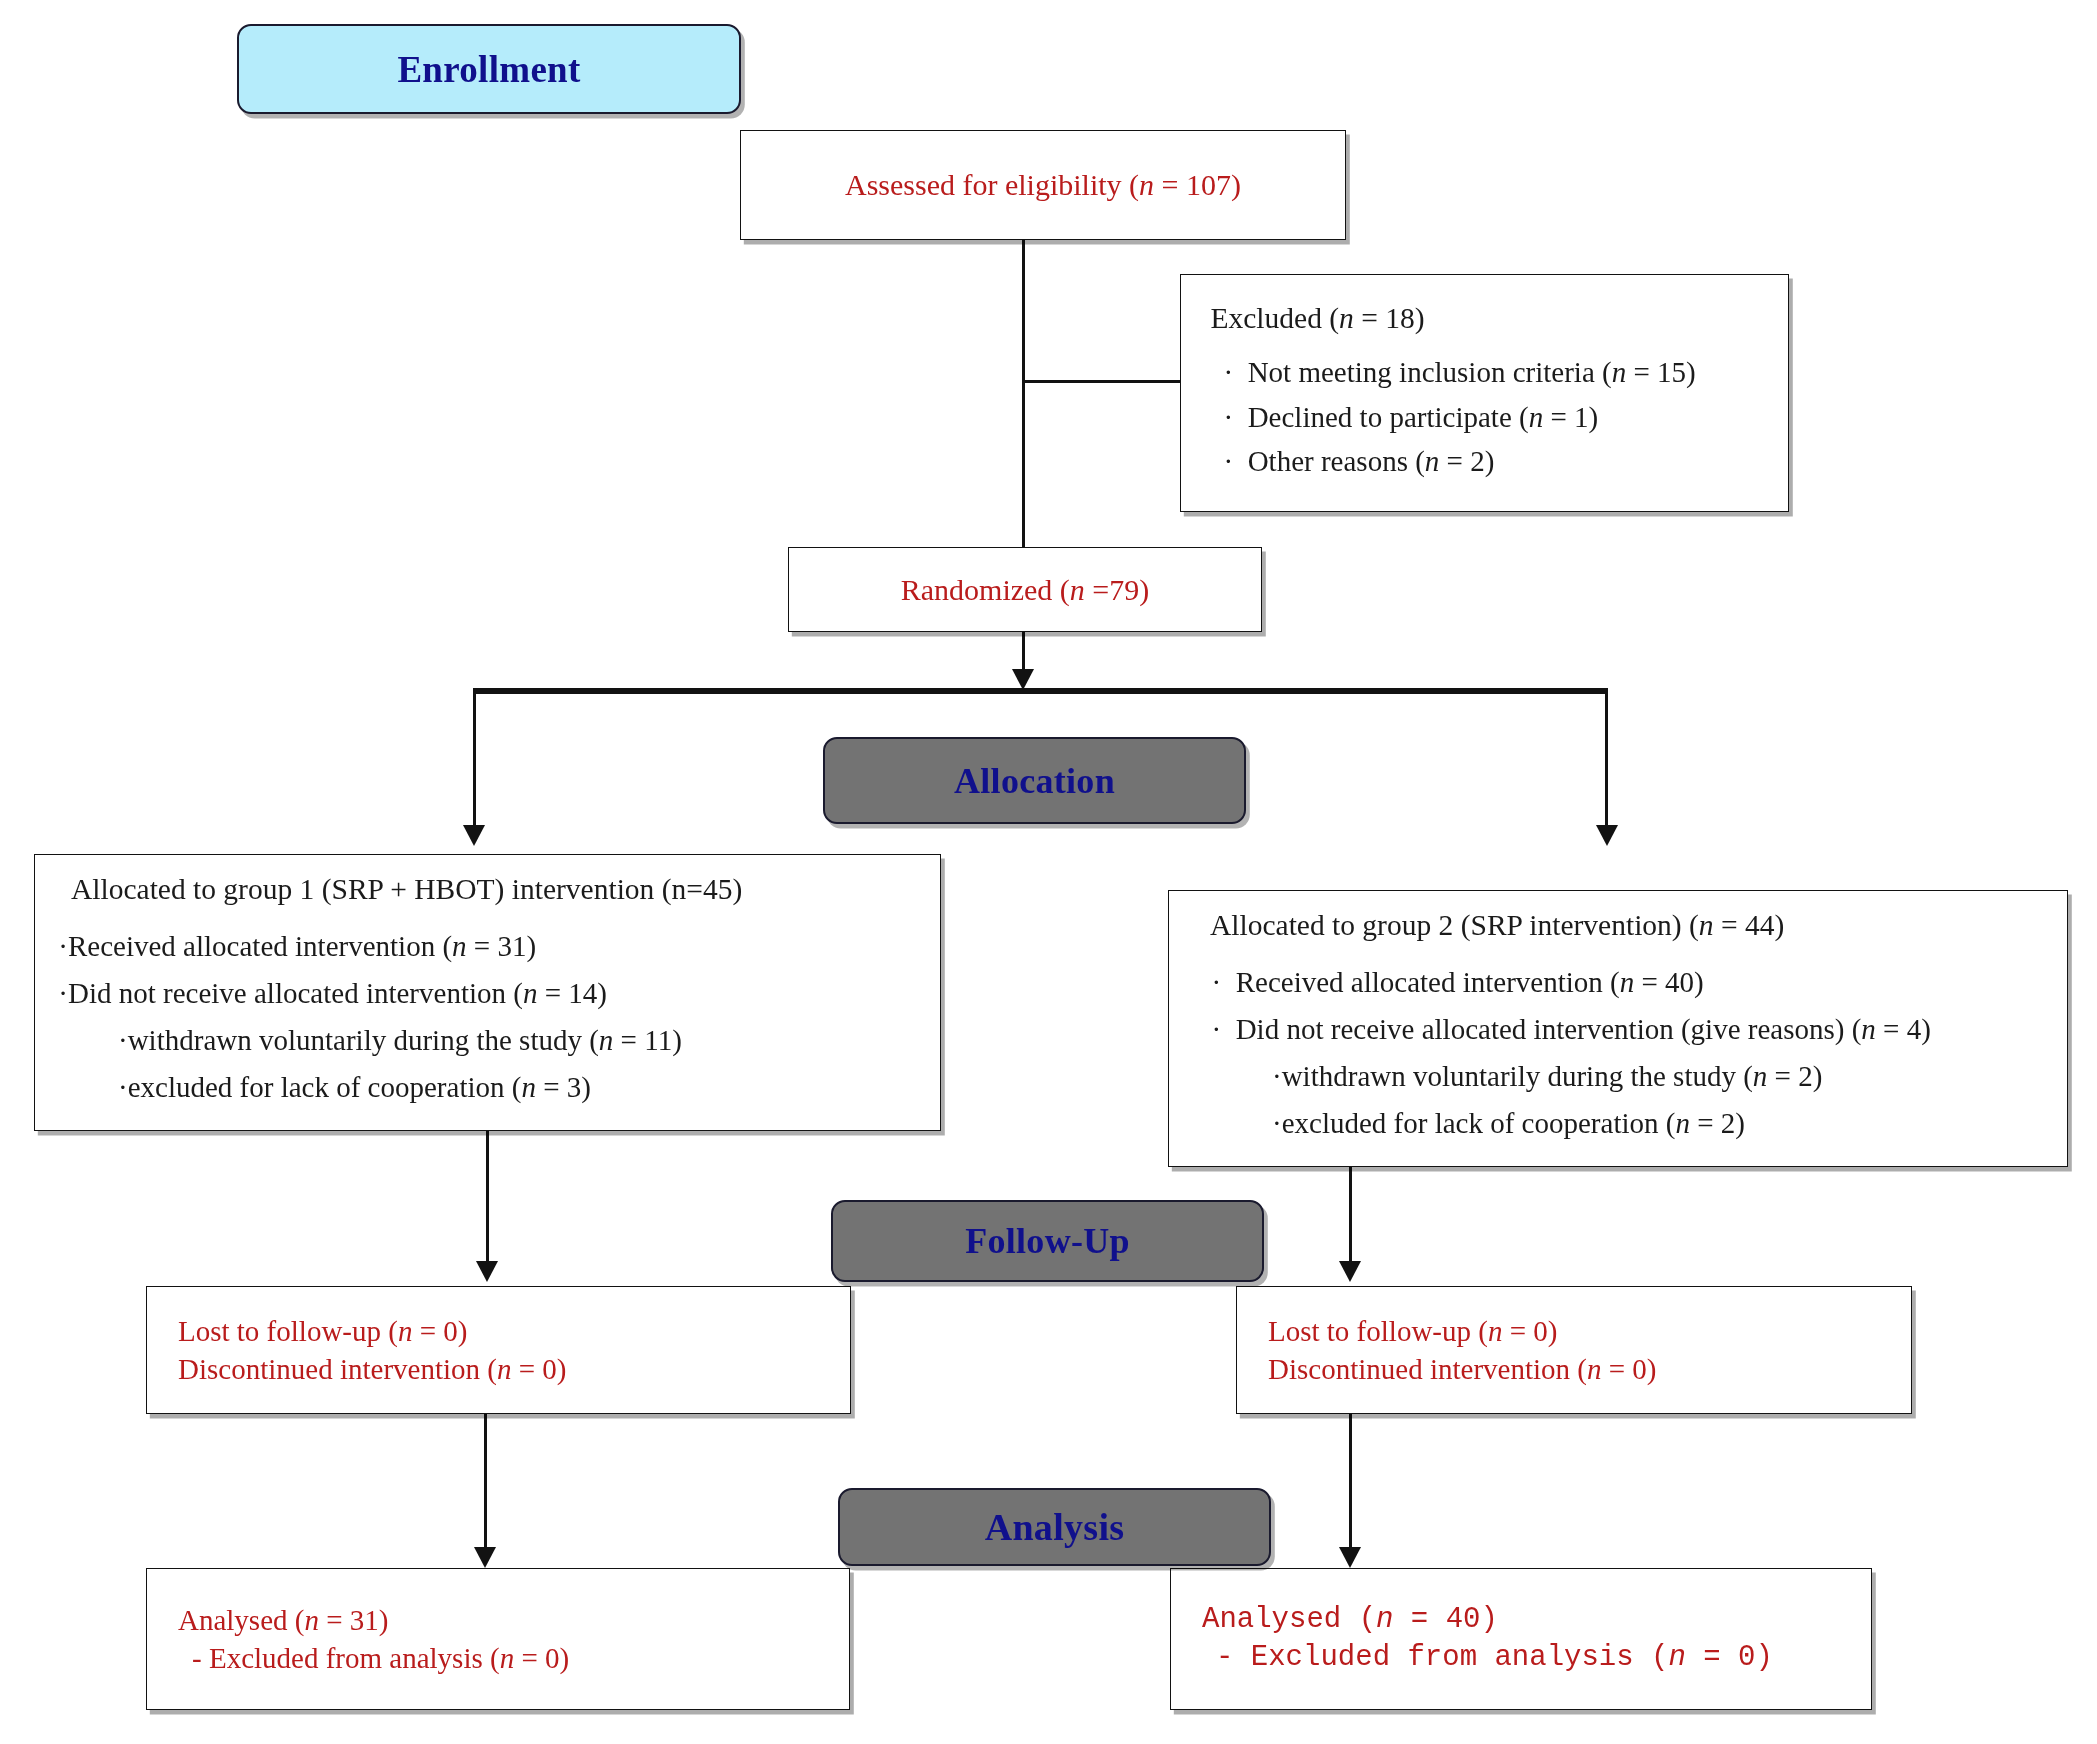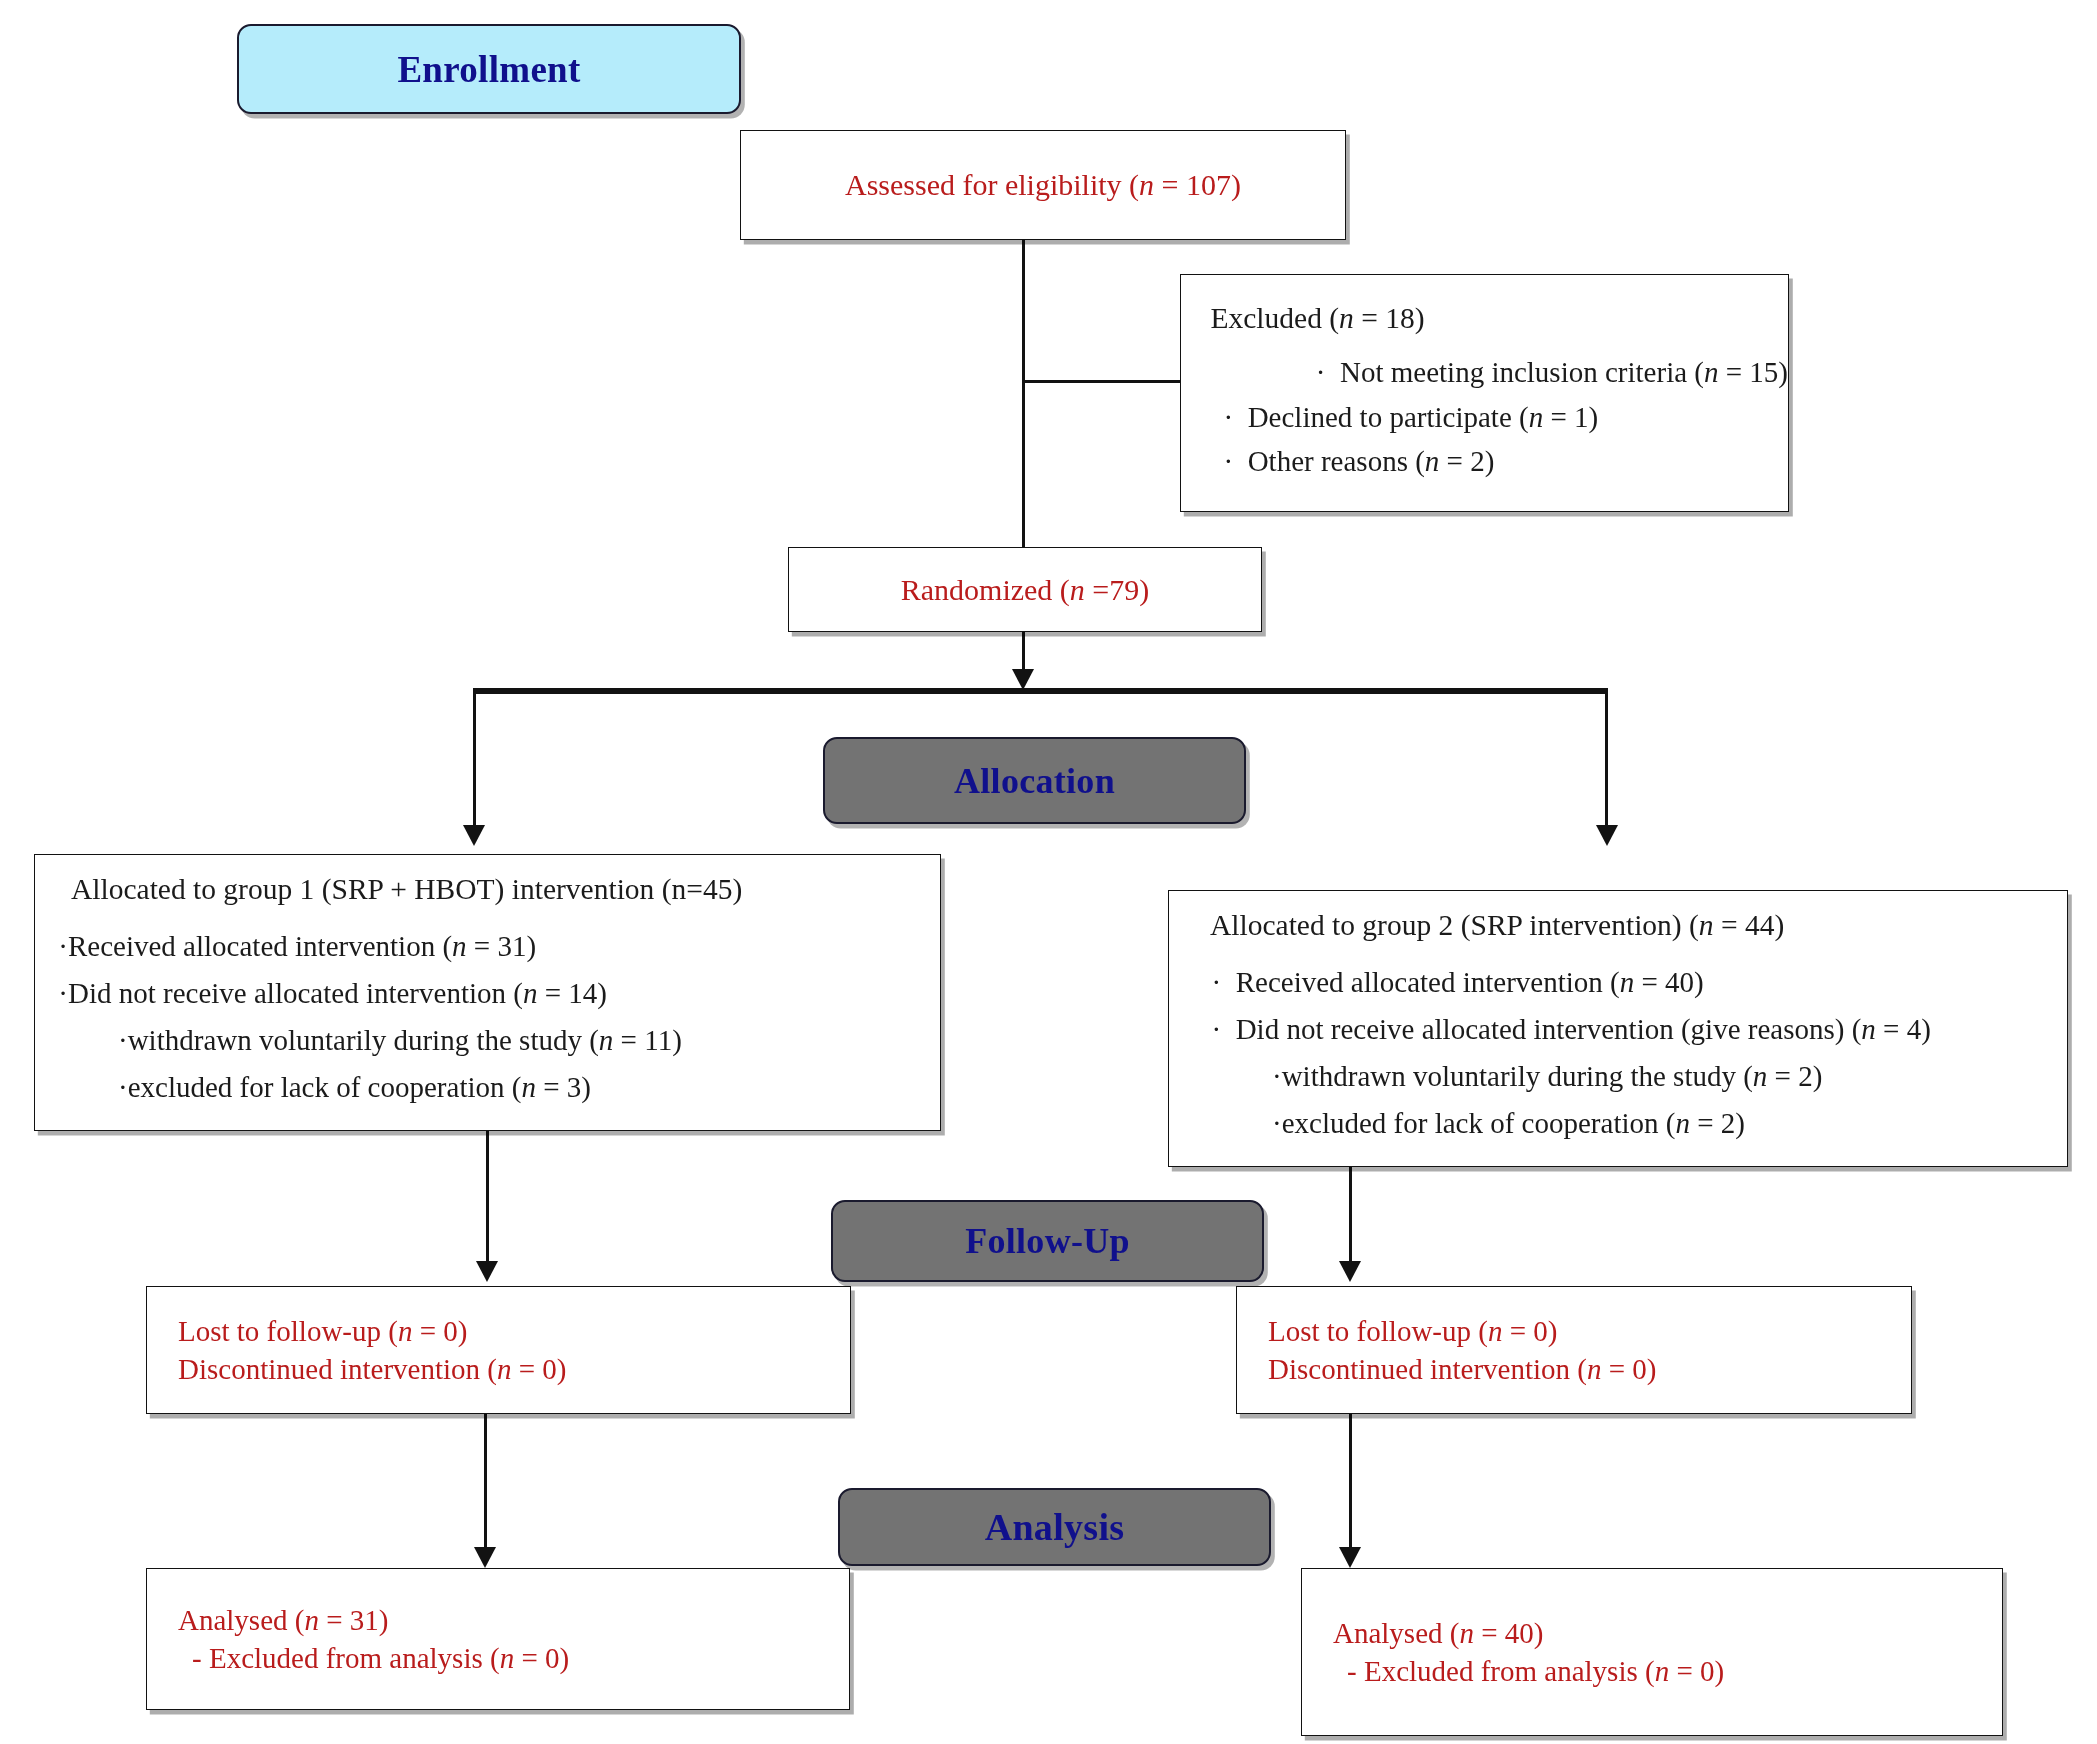--- a/index.html
+++ b/index.html
@@ -124,21 +124,21 @@
   </div>
 
   <div class="vline" style="left:1022px; top:240px; height:308px;"></div>
 
   <div class="hline" style="left:1022px; top:380px; width:202px;"></div>
   <div class="arrow-right" style="left:1214px; top:372px;"></div>
 
   <div class="flow-box" style="left:1180px; top:274px; width:609px; height:238px;">
     <div class="inner" style="padding-left:29.5px;">
       <div class="head-line" style="margin-bottom:16.7px;"><span>Excluded (</span><em class="nvar">n</em><span> = 18)</span></div>
-      <div class="bullet-line" style="margin:7px 0; padding-left:13px;text-align:right;"><span>·</span>&nbsp;&nbsp;<span>Not meeting inclusion criteria (</span><em class="nvar">n</em><span> = 15)</span></div>
+      <div class="bullet-line" style="margin:7px 0; padding-left:13px;"><span>·</span>&nbsp;&nbsp;<span>Not meeting inclusion criteria (</span><em class="nvar">n</em><span> = 15)</span></div>
       <div class="bullet-line" style="margin:7px 0; padding-left:13px;"><span>·</span>&nbsp;&nbsp;<span>Declined to participate (</span><em class="nvar">n</em><span> = 1)</span></div>
       <div class="bullet-line" style="margin:7px 0; padding-left:13px;"><span>·</span>&nbsp;&nbsp;<span>Other reasons (</span><em class="nvar">n</em><span> = 2)</span></div>
     </div>
   </div>
 
   <div class="flow-box center" style="left:788px; top:547px; width:474px; height:85px;">
     <div class="inner">
       <div class="line-main"><span>Randomized (</span><em class="nvar">n</em><span> =79)</span></div>
     </div>
   </div>
@@ -212,21 +212,21 @@
     <span>Analysis</span>
   </div>
 
   <div class="flow-box" style="left:146px; top:1568px; width:704px; height:142px;">
     <div class="inner" style="padding-left:31px;">
       <div class="line-main small" style="margin:3.8px 0;"><span>Analysed (</span><em class="nvar">n</em><span> = 31)</span></div>
       <div class="line-main small" style="margin:3.8px 0; padding-left:14px;"><span>-</span>&nbsp;<span>Excluded from analysis (</span><em class="nvar">n</em><span> = 0)</span></div>
     </div>
   </div>
 
-  <div class="flow-box" style="left:1301px; top:1568px; width:702px; height:168px;">
+  <div class="flow-box" style="left:1170px; top:1568px; width:702px; height:142px;font-family:Liberation Mono, monospace;">
     <div class="inner" style="padding-left:31px;">
       <div class="line-main small" style="margin:3.8px 0;"><span>Analysed (</span><em class="nvar">n</em><span> = 40)</span></div>
       <div class="line-main small" style="margin:3.8px 0; padding-left:14px;"><span>-</span>&nbsp;<span>Excluded from analysis (</span><em class="nvar">n</em><span> = 0)</span></div>
     </div>
   </div>
 
 </div>
 
 
 </body></html>

